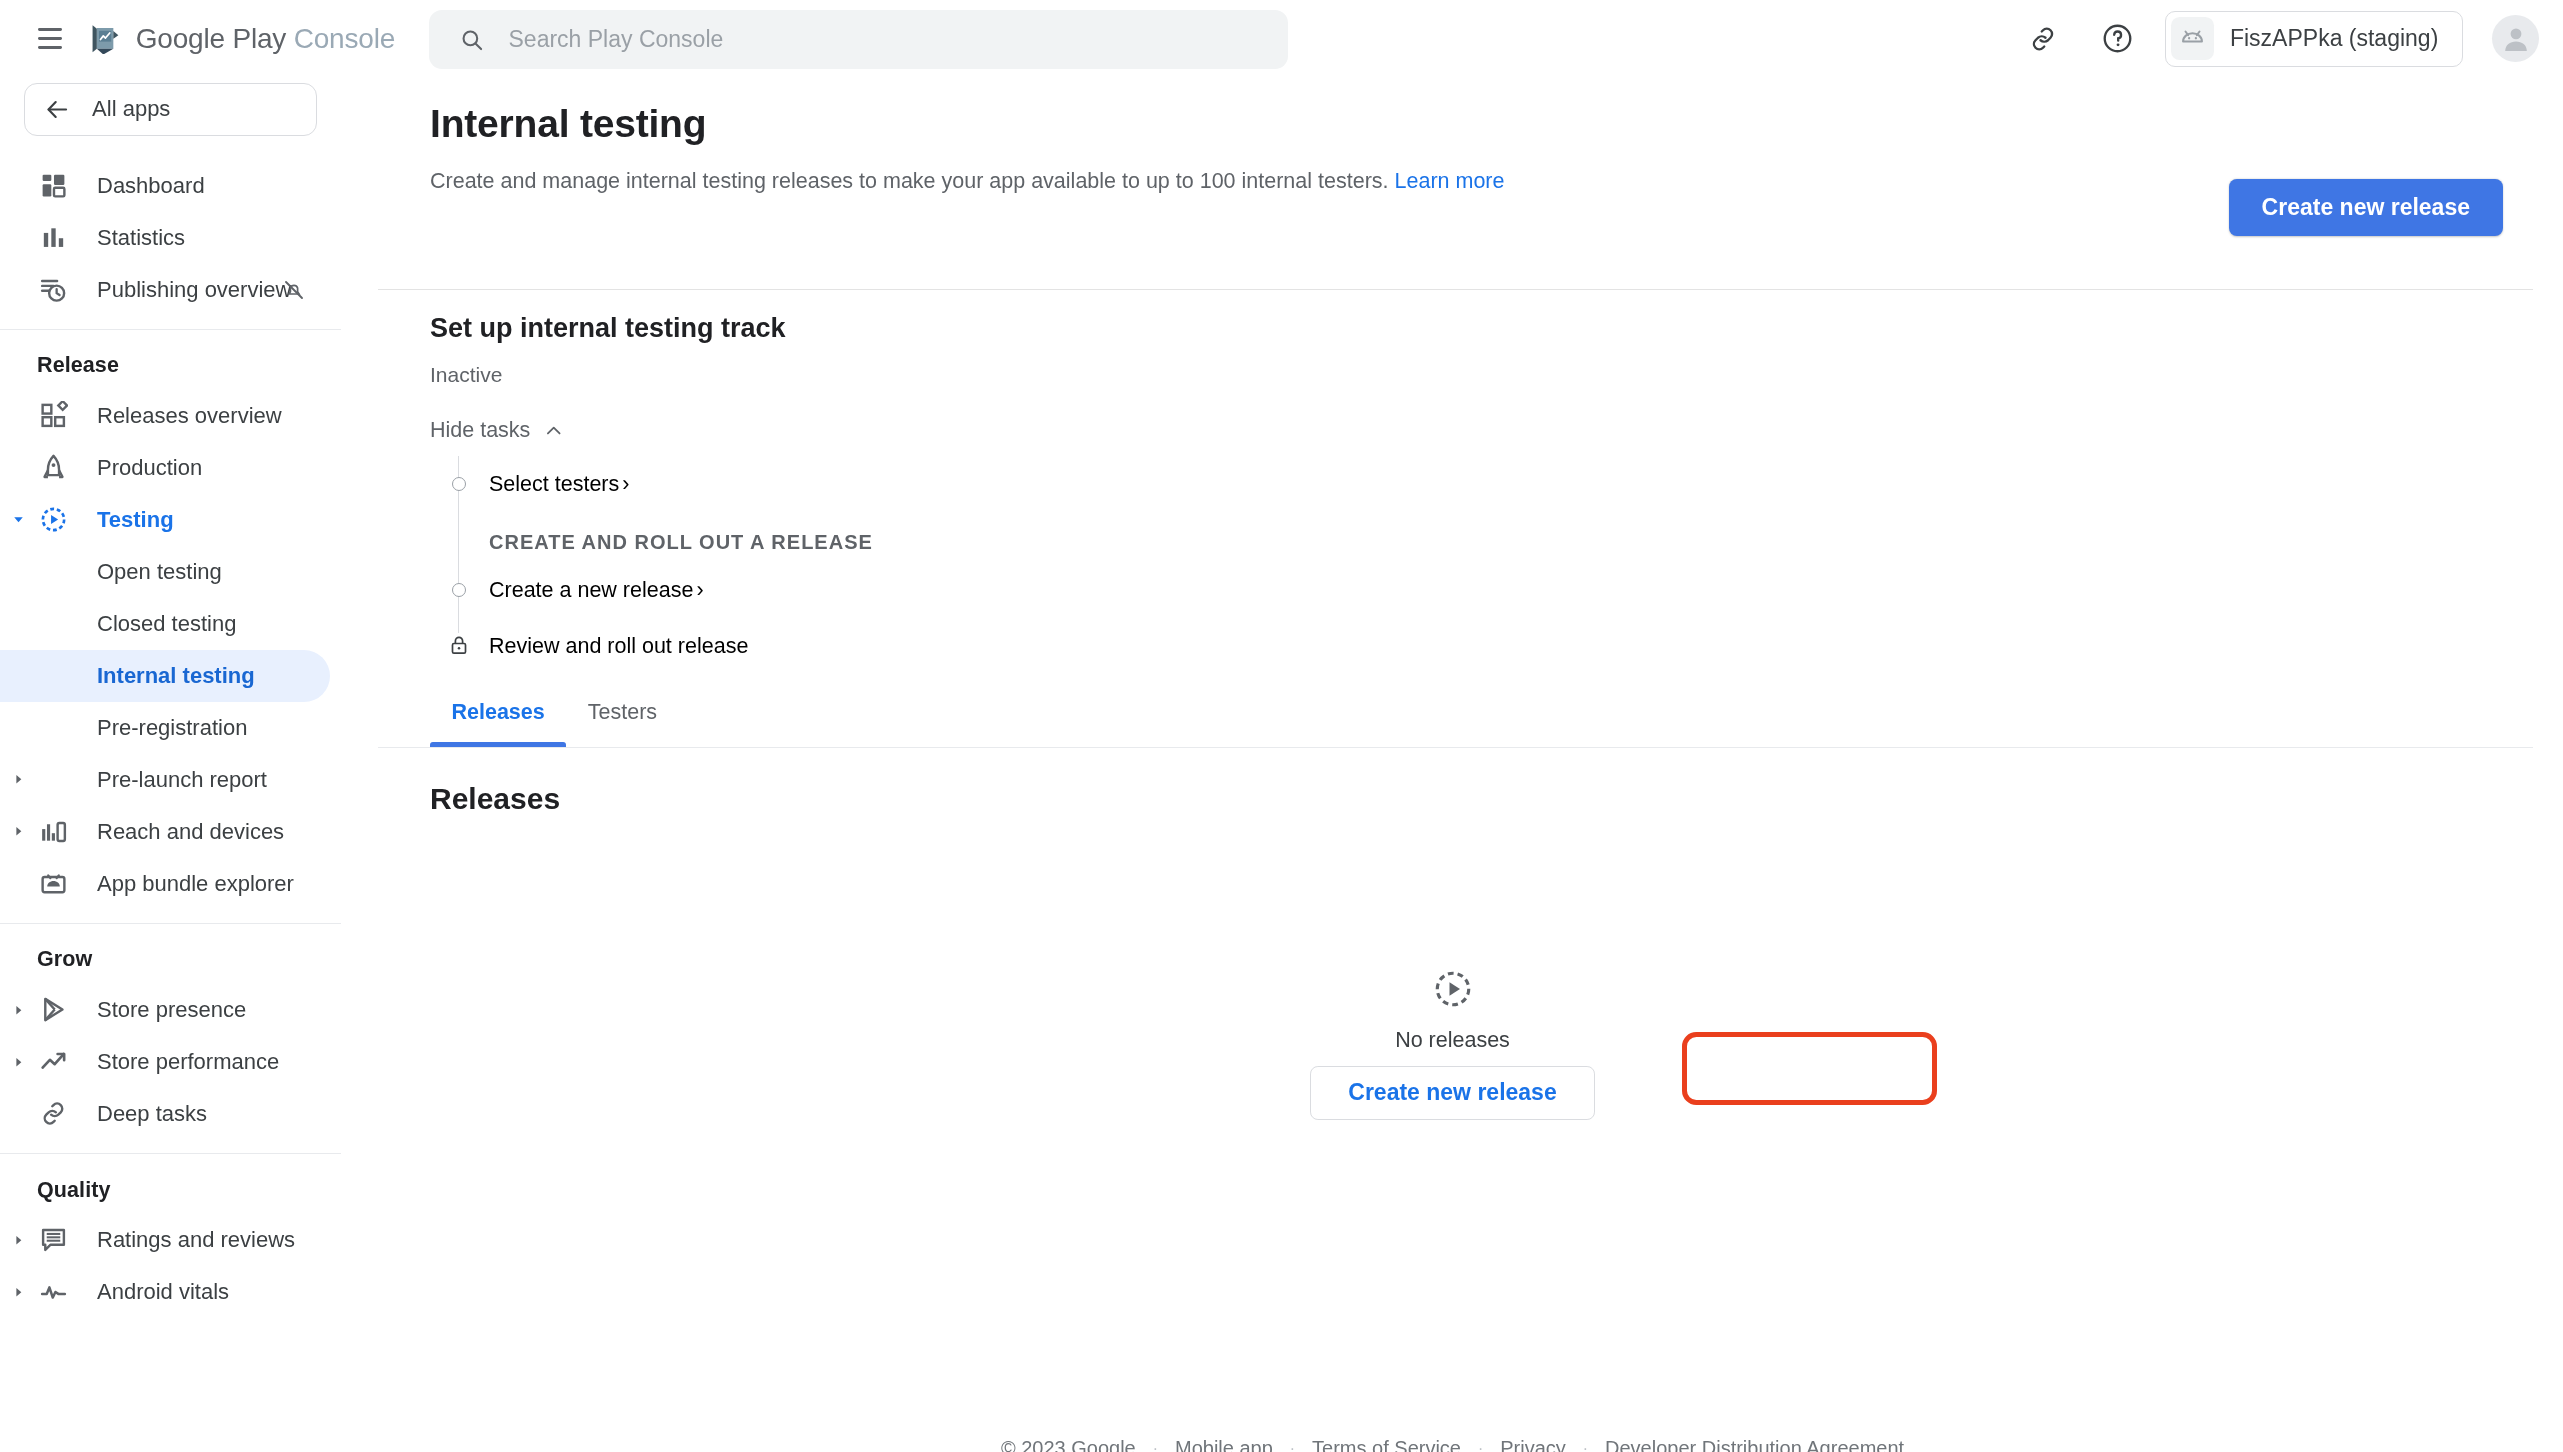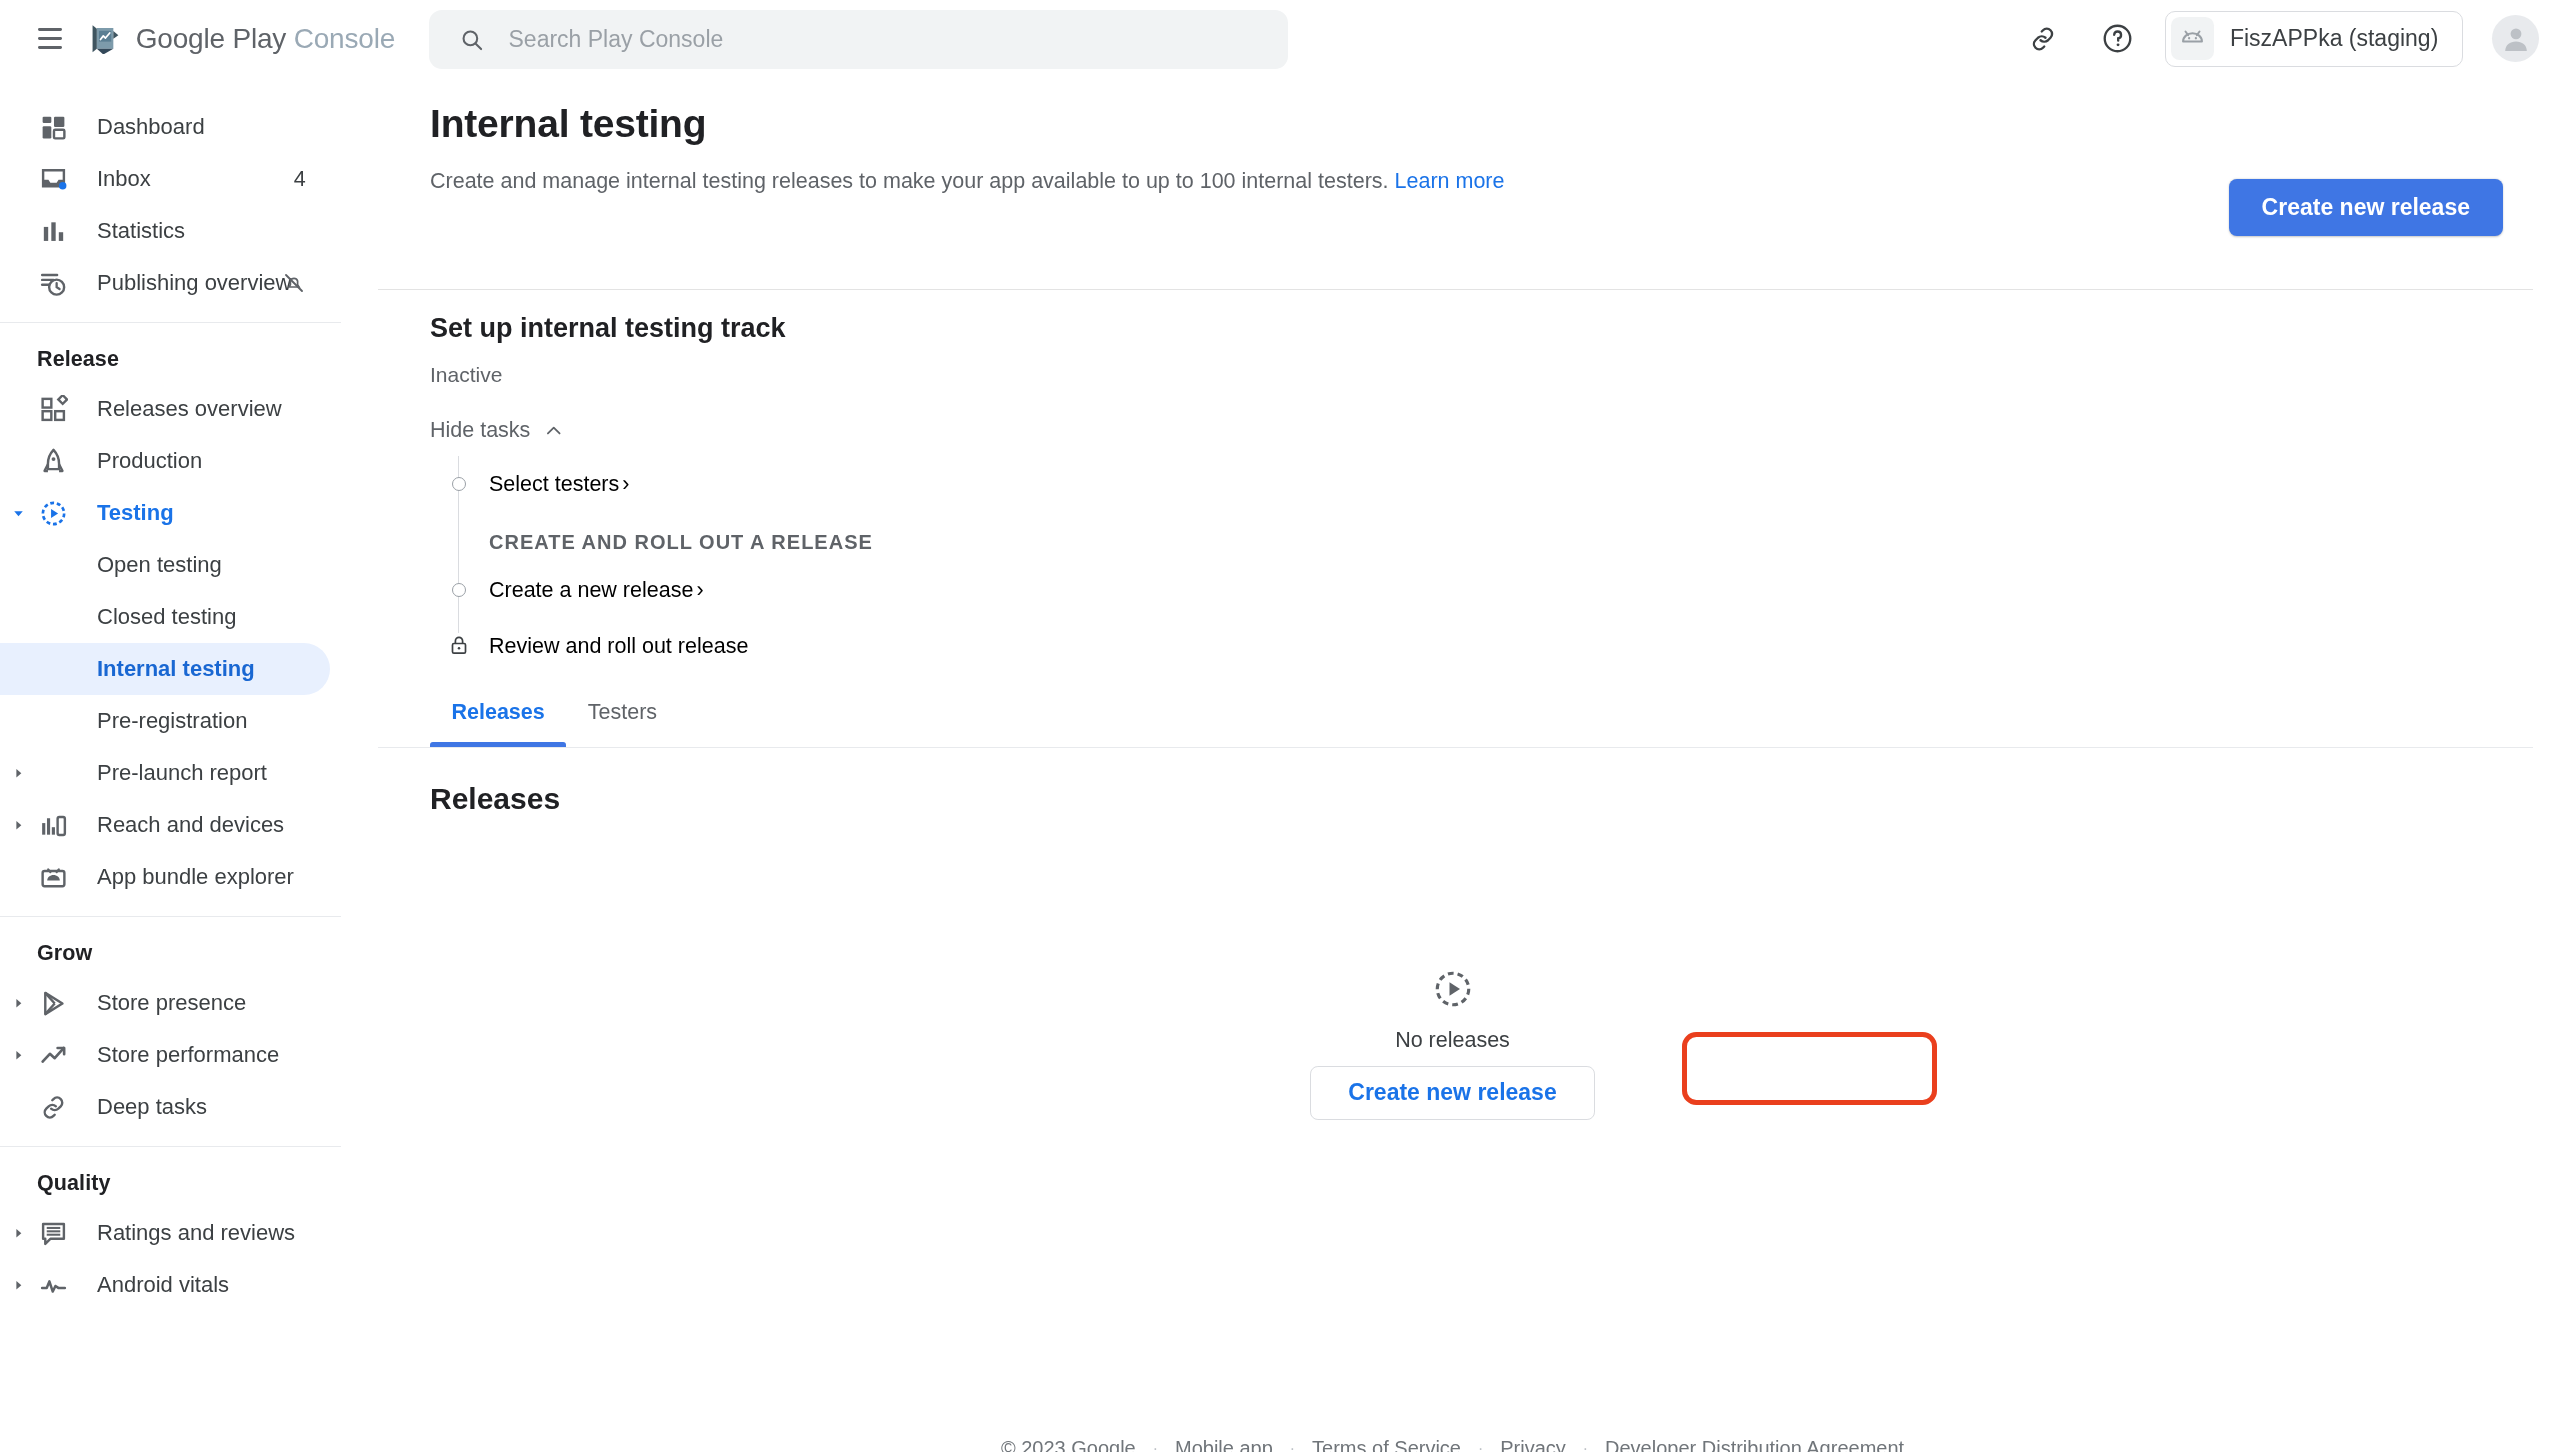--- a/index.html
+++ b/index.html
@@ -286,44 +286,40 @@
     <div id="avatar">
       <svg width="36" height="36" viewBox="0 0 24 24">
         <circle cx="12" cy="8.6" r="3.6" fill="#bdc1c6"></circle>
         <path d="M4.8 20c0-4.1 3.2-6.4 7.2-6.4s7.2 2.3 7.2 6.4z" fill="#bdc1c6"></path>
       </svg>
     </div>
   </div>
 </div>
 
 <div id="sidebar">
+  <div id="allapps">
+    <svg width="27" height="27" viewBox="0 0 24 24">
+      <line x1="4.2" y1="12" x2="19.6" y2="12" stroke="#3c4043" stroke-width="1.9" stroke-linecap="round"></line>
+      <polyline points="10.4,5.4 4,12 10.4,18.6" fill="none" stroke="#3c4043" stroke-width="1.9" stroke-linecap="round" stroke-linejoin="round"></polyline>
+    </svg>
+    <div id="allapps-label">All apps</div>
+  </div>
 
   <div id="sidebar-body">
       <div class="nav-section" style="padding-top: 24px;">
         <div class="nav-item">
           <span class="ico">
             <svg width="29" height="29" viewBox="0 0 24 24">
               <rect x="3" y="3" width="7.2" height="5.2" rx="1" fill="#5f6368"></rect>
               <rect x="12.4" y="3" width="8.6" height="8.6" rx="1" fill="#5f6368"></rect>
               <rect x="3" y="11" width="7.2" height="10" rx="1" fill="#5f6368"></rect>
               <rect x="12.4" y="13.8" width="8.6" height="7.2" rx="1" fill="none" stroke="#5f6368" stroke-width="2"></rect>
             </svg>
           </span>
           <span class="label">Dashboard</span>
-        </div>
-        <div class="nav-item">
-          <span class="ico">
-            <svg width="29" height="29" viewBox="0 0 24 24">
-              <path d="M3.4 4.4h17.2v13.2H3.4z" fill="none" stroke="#5f6368" stroke-width="2"></path>
-              <path d="M3.4 12.2h4.4l1.6 2.4h5.2l1.6-2.4h4.4v5.4H3.4z" fill="#5f6368"></path>
-              <circle cx="19.6" cy="17.2" r="3.1" fill="#1a73e8"></circle>
-            </svg>
-          </span>
-          <span class="label">Inbox</span>
-          <span class="trail">4</span>
         </div>
         <div class="nav-item">
           <span class="ico">
             <svg width="29" height="29" viewBox="0 0 24 24">
               <rect x="4" y="8.2" width="3.6" height="11.6" fill="#5f6368"></rect>
               <rect x="10.2" y="4.4" width="3.6" height="15.4" fill="#5f6368"></rect>
               <rect x="16.4" y="12.6" width="3.6" height="7.2" fill="#5f6368"></rect>
             </svg>
           </span>
           <span class="label">Statistics</span>

